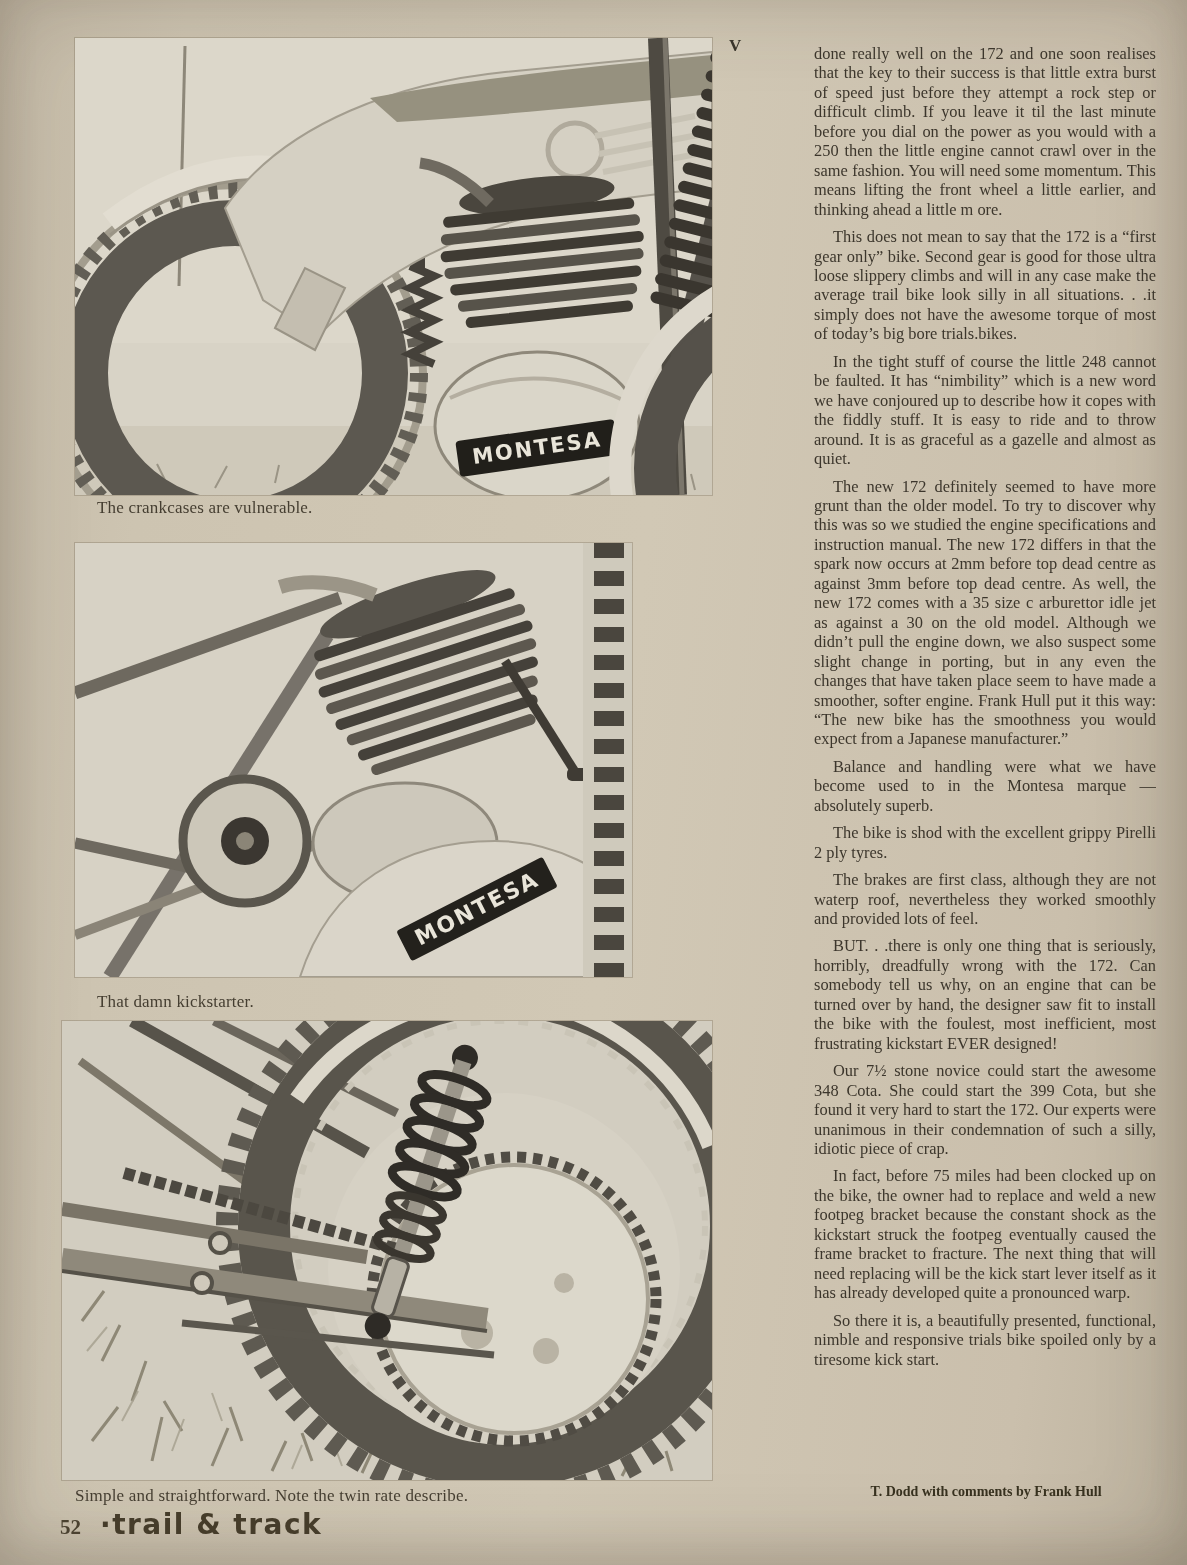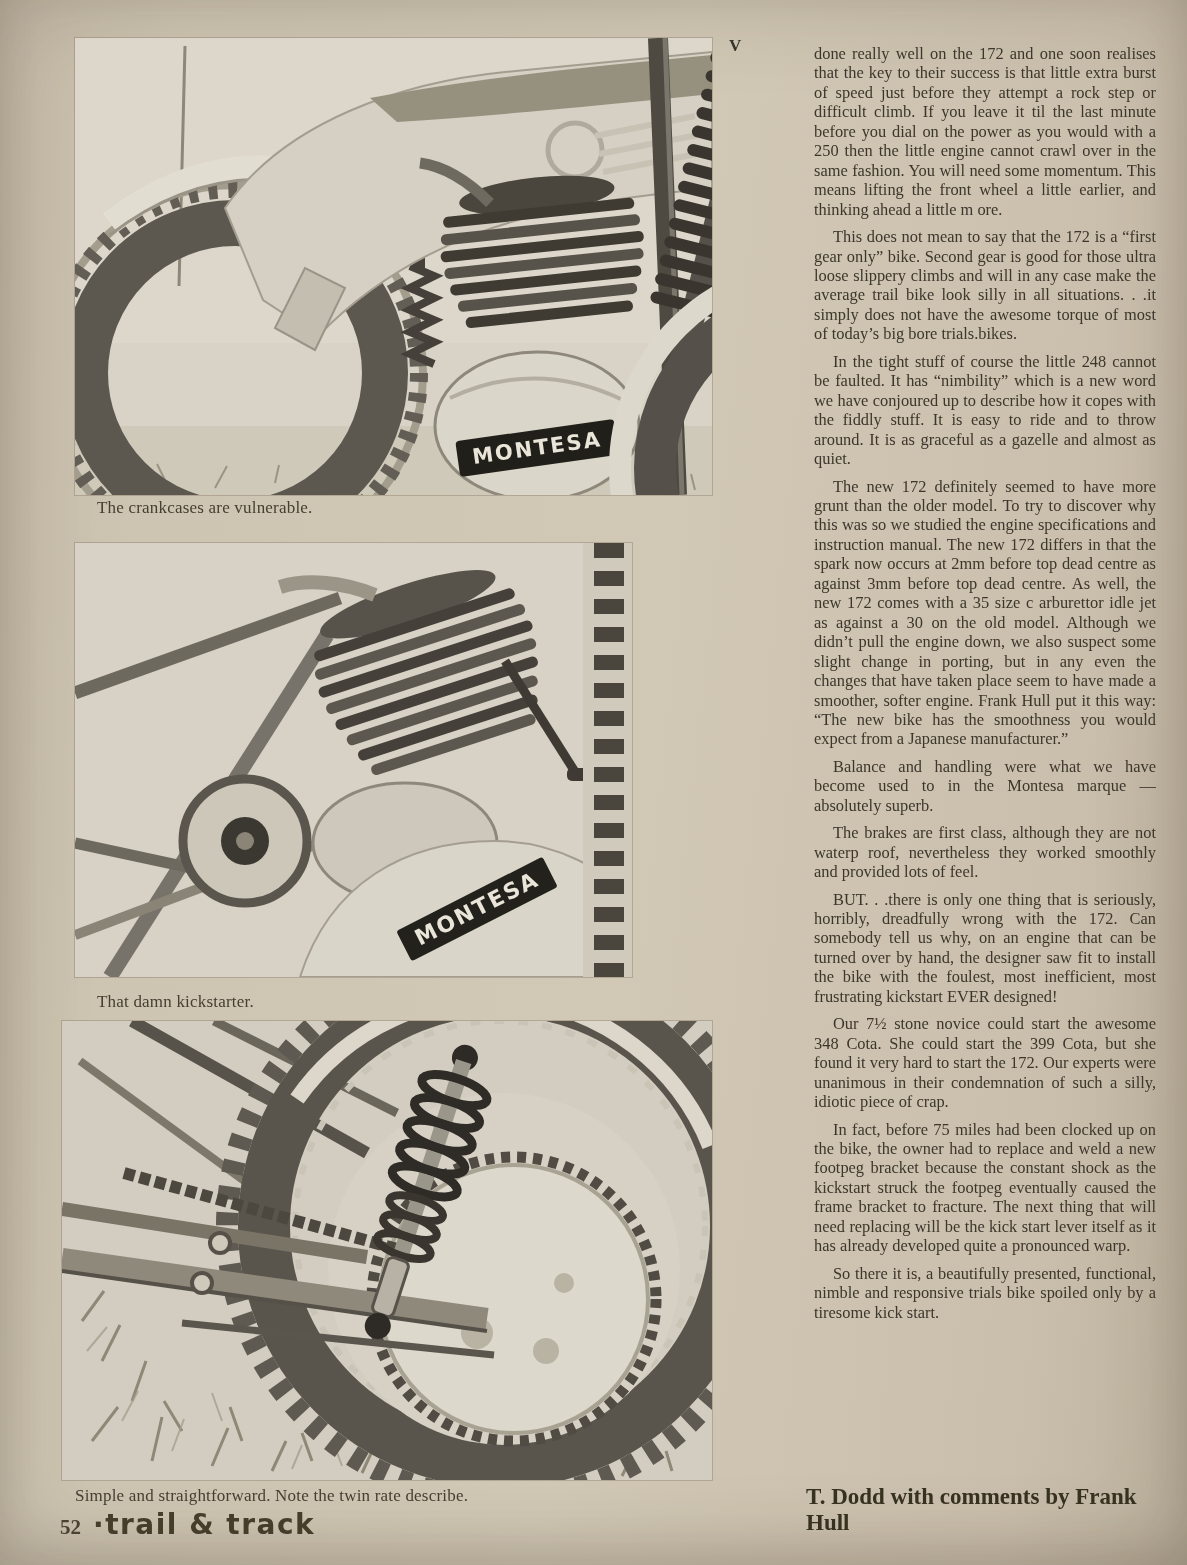--- a/index.html
+++ b/index.html
@@ -39,29 +39,29 @@
     margin:8px;
     font-size:16.4px;
     line-height:19.45px;
     text-align:justify;
     text-indent:19px;
     color:#3c362c;
   }
   .article p:first-child{text-indent:0;}
   .byline{
     position:absolute;left:806px;top:1484px;width:360px;
-    font-size:23px;font-weight:bold;text-align:left;color:#37311f;
+    font-size:14px;font-weight:bold;text-align:center;color:#37311f;
   }
   .print-mark{
     position:absolute;left:729px;top:36px;
     font-size:17px;font-weight:bold;color:#39342b;
   }
   .footer{
     position:absolute;left:60px;top:1508px;
-    display:flex;align-items:baseline;gap:12px;
+    display:flex;align-items:baseline;gap:19px;
   }
   .footer .pagenum{
     font-family:"Liberation Serif",serif;
     font-size:21px;font-weight:bold;color:#4a4130;
   }
   .footer .logo{
     font-family:"DejaVu Sans",sans-serif;
     font-size:28px;font-weight:bold;letter-spacing:1.5px;color:#453c2a;
   }
 </style>
@@ -271,20 +271,21 @@
   <div class="caption" id="caption3">Simple and straightforward. Note the twin rate describe.</div>
 
   <div class="print-mark">V</div>
 
   <div class="article">
       <p>done really well on the 172 and one soon realises that the key to their success is that little extra burst of speed just before they attempt a rock step or difficult climb. If you leave it til the last minute before you dial on the power as you would with a 250 then the little engine cannot crawl over in the same fashion. You will need some momentum. This means lifting the front wheel a little earlier, and thinking ahead a little m ore.</p>
       <p>This does not mean to say that the 172 is a “first gear only” bike. Second gear is good for those ultra loose slippery climbs and will in any case make the average trail bike look silly in all situations. . .it simply does not have the awesome torque of most of today’s big bore trials.bikes.</p>
       <p>In the tight stuff of course the little 248 cannot be faulted. It has “nimbility” which is a new word we have conjoured up to describe how it copes with the fiddly stuff. It is easy to ride and to throw around. It is as graceful as a gazelle and almost as quiet.</p>
       <p>The new 172 definitely seemed to have more grunt than the older model. To try to discover why this was so we studied the engine specifications and instruction manual. The new 172 differs in that the spark now occurs at 2mm before top dead centre as against 3mm before top dead centre. As well, the new 172 comes with a 35 size c arburettor idle jet as against a 30 on the old model. Although we didn’t pull the engine down, we also suspect some slight change in porting, but in any even the changes that have taken place seem to have made a smoother, softer engine. Frank Hull put it this way: “The new bike has the smoothness you would expect from a Japanese manufacturer.”</p>
       <p>Balance and handling were what we have become used to in the Montesa marque — absolutely superb.</p>
+      <p>The bike is shod with the excellent grippy Pirelli 2 ply tyres.</p>
       <p>The brakes are first class, although they are not waterp roof, nevertheless they worked smoothly and provided lots of feel.</p>
       <p>BUT. . .there is only one thing that is seriously, horribly, dreadfully wrong with the 172. Can somebody tell us why, on an engine that can be turned over by hand, the designer saw fit to install the bike with the foulest, most inefficient, most frustrating kickstart EVER designed!</p>
       <p>Our 7½ stone novice could start the awesome 348 Cota. She could start the 399 Cota, but she found it very hard to start the 172. Our experts were unanimous in their condemnation of such a silly, idiotic piece of crap.</p>
       <p>In fact, before 75 miles had been clocked up on the bike, the owner had to replace and weld a new footpeg bracket because the constant shock as the kickstart struck the footpeg eventually caused the frame bracket to fracture. The next thing that will need replacing will be the kick start lever itself as it has already developed quite a pronounced warp.</p>
       <p>So there it is, a beautifully presented, functional, nimble and responsive trials bike spoiled only by a tiresome kick start.</p>
     </div>
 
   <div class="byline">T. Dodd with comments by Frank Hull</div>
 
   <div class="footer">

